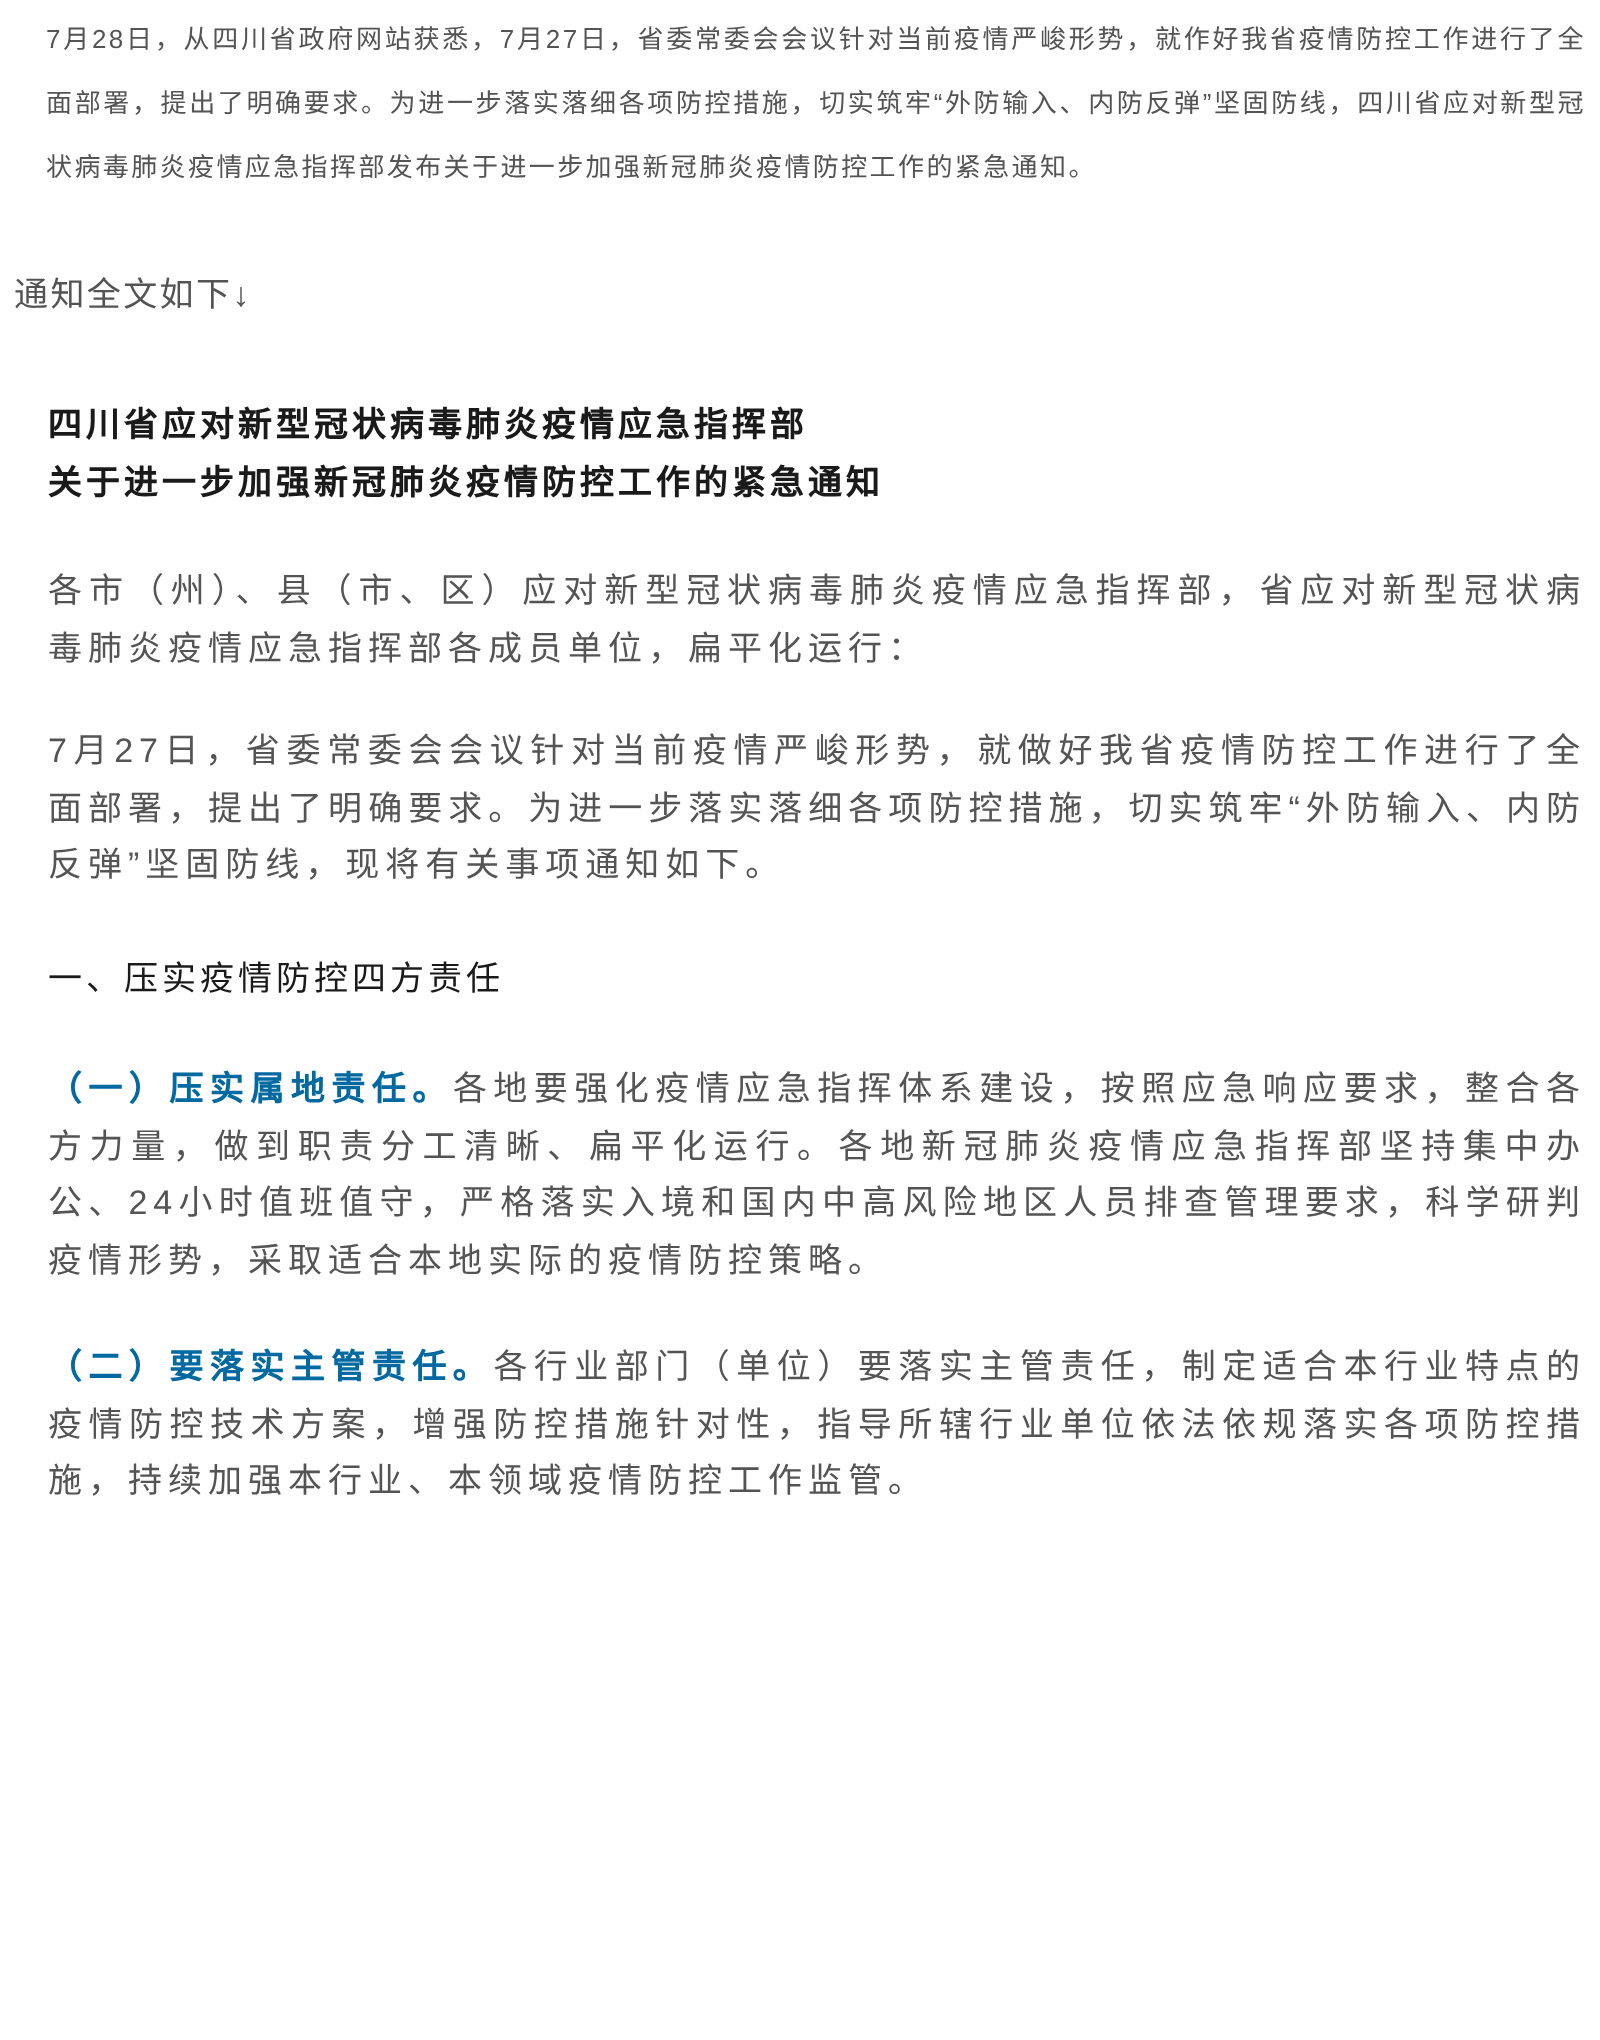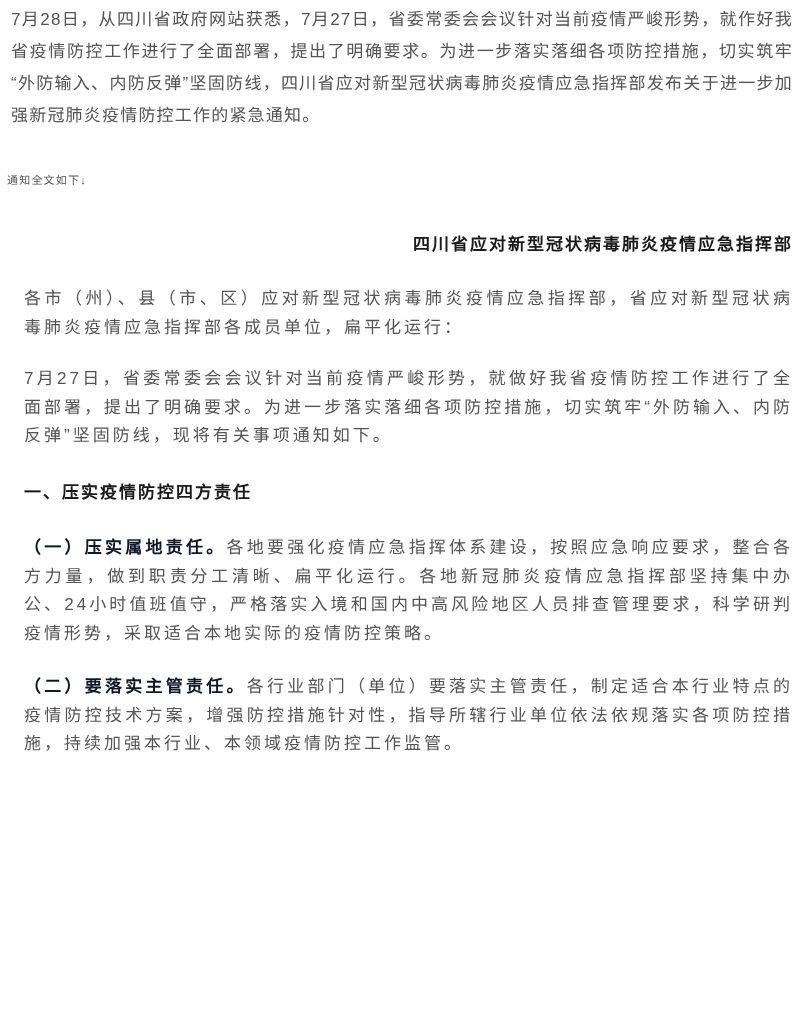--- a/index.html
+++ b/index.html
@@ -13,82 +13,83 @@
     margin: 0 auto;
     background: #ffffff;
     box-sizing: border-box;
     padding: 4px 7px 10px 7px;
     font-family: "Liberation Sans", "DejaVu Sans", sans-serif;
     color: #545454;
     overflow: hidden;
   }
   
   .intro-p {
-    font-size: 17px;
+    font-size: 13px;
     line-height: 32px;
     letter-spacing: 1.2px;
     text-align: justify;
-    margin: 0 0 32px 4px;
+    margin: 0 0 32px 16px;
   }
   .lead-in {
-    font-size: 11px;
+    font-size: 17px;
     line-height: 32px;
     letter-spacing: 1.2px;
     margin: 0 0 34px 0;
   }
   
   .notice {
     padding-left: 17px;
   }
   .notice-title {
-    text-align: right;
+    text-align: left;
     margin: 0 0 26px 0;
   }
   .notice-title .t-line {
     font-size: 17px;
     font-weight: bold;
     color: #1a1a1a;
     line-height: 29px;
     letter-spacing: 2px;
   }
   .body-p {
     font-size: 17px;
     line-height: 28.5px;
     letter-spacing: 3px;
     text-align: justify;
     margin: 0 0 25px 0;
   }
   .body-p.salutation { margin-bottom: 23px; }
   .body-p.preamble  { margin-bottom: 28px; margin-top: 20px; }
   .section-heading {
     font-size: 17px;
-    font-weight: bold;
+    font-weight: normal;
     color: #1a1a1a;
     line-height: 28.5px;
     letter-spacing: 2px;
     margin: 0 0 27px 0;
   }
   .item-label {
     font-weight: bold;
-    color: #0f172a;
+    color: #0369a1;
   }
 </style>
 </head>
 <body>
 
 <div class="page">
 
   <p class="intro-p">7月28日，从四川省政府网站获悉，7月27日，省委常委会会议针对当前疫情严峻形势，就作好我省疫情防控工作进行了全面部署，提出了明确要求。为进一步落实落细各项防控措施，切实筑牢“外防输入、内防反弹”坚固防线，四川省应对新型冠状病毒肺炎疫情应急指挥部发布关于进一步加强新冠肺炎疫情防控工作的紧急通知。</p>
 
   <p class="lead-in">通知全文如下↓</p>
 
   <div class="notice">
 
     <div class="notice-title">
       <div class="t-line">四川省应对新型冠状病毒肺炎疫情应急指挥部</div>
+      <div class="t-line">关于进一步加强新冠肺炎疫情防控工作的紧急通知</div>
     </div>
 
     <p class="body-p salutation">各市（州）、县（市、区）应对新型冠状病毒肺炎疫情应急指挥部，省应对新型冠状病毒肺炎疫情应急指挥部各成员单位，扁平化运行：</p>
 
     <p class="body-p preamble">7月27日，省委常委会会议针对当前疫情严峻形势，就做好我省疫情防控工作进行了全面部署，提出了明确要求。为进一步落实落细各项防控措施，切实筑牢“外防输入、内防反弹”坚固防线，现将有关事项通知如下。</p>
 
     <div class="section-heading">一、压实疫情防控四方责任</div>
 
     <p class="body-p">
       <span class="item-label">（一）压实属地责任。</span><span>各地要强化疫情应急指挥体系建设，按照应急响应要求，整合各方力量，做到职责分工清晰、扁平化运行。各地新冠肺炎疫情应急指挥部坚持集中办公、24小时值班值守，严格落实入境和国内中高风险地区人员排查管理要求，科学研判疫情形势，采取适合本地实际的疫情防控策略。</span>

